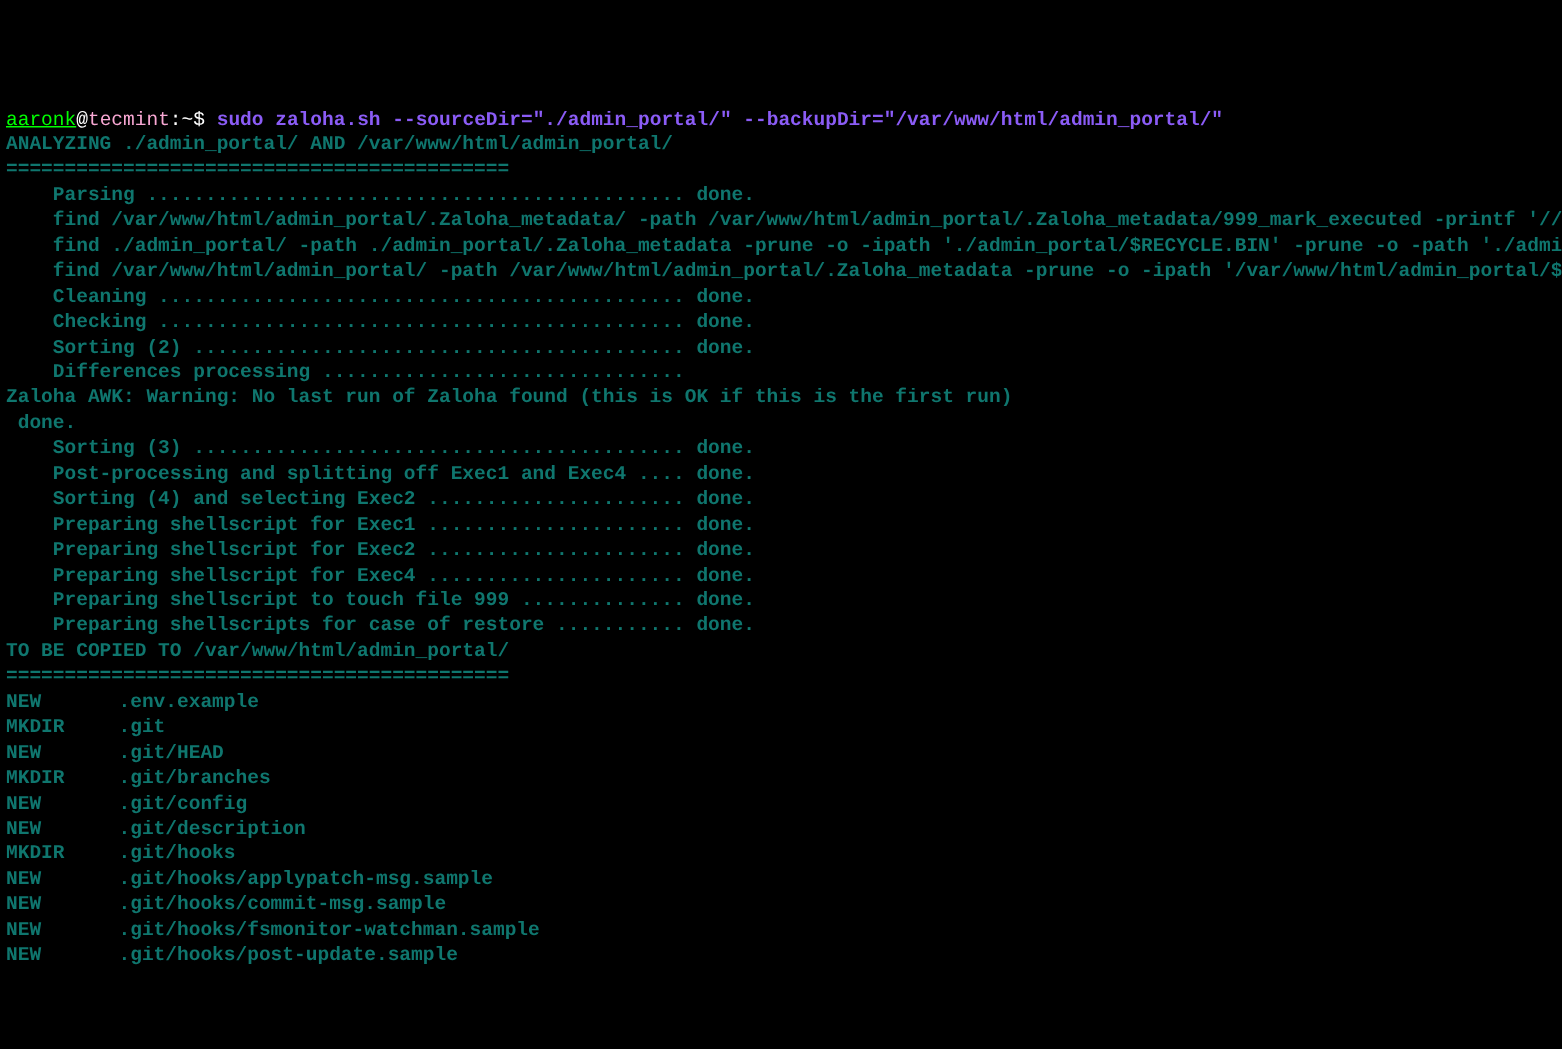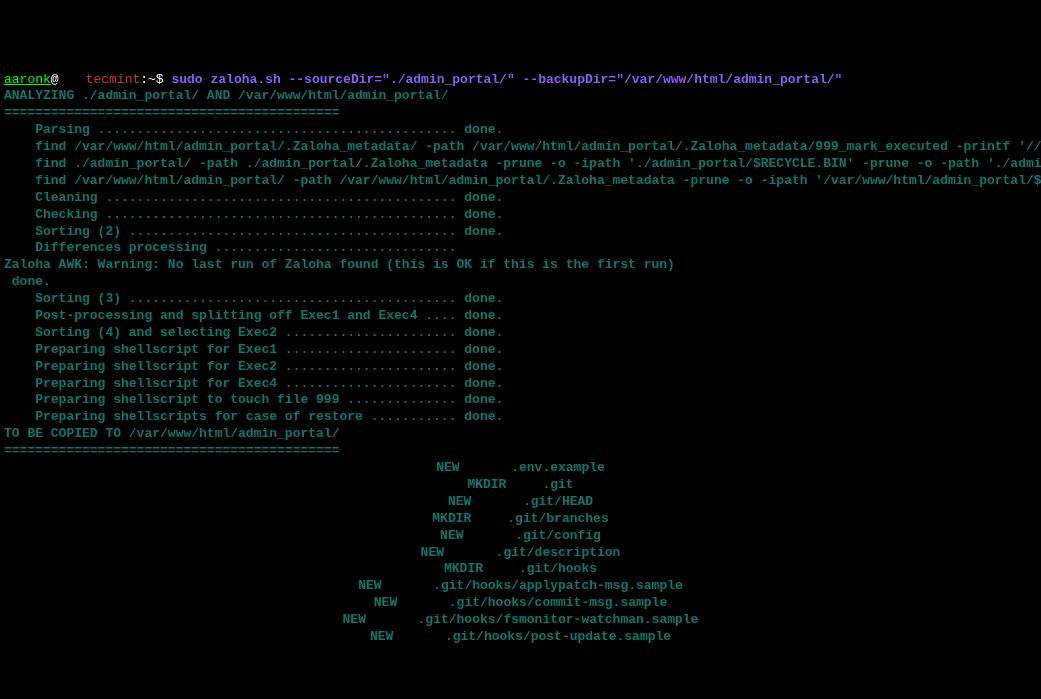--- a/index.html
+++ b/index.html
@@ -18,43 +18,41 @@
       overflow-x: hidden;
     }
     .prompt-user {
       color: #00ff00;
       text-decoration: underline;
     }
     .prompt-sep {
       color: #fff;
     }
     .prompt-host {
-      color: #c2410c;
-      margin-left: 27px;
+      color: #f9a8d4;
     }
     .prompt-path {
       color: #fff;
     }
     .prompt-symbol {
       color: #fff;
     }
     .command {
       color: #8b5cf6;
       font-weight: bold;
     }
     .output {
       color: #0f766e;
       font-weight: bold;
     }
     .line {
       display: block;
     }
     .file-list {
       display: flex;
-      justify-content: center;
     }
     .file-action {
       width: 75px;
       display: inline-block;
     }
     .file-path {
       display: inline-block;
     }
   </style>
 </head>

